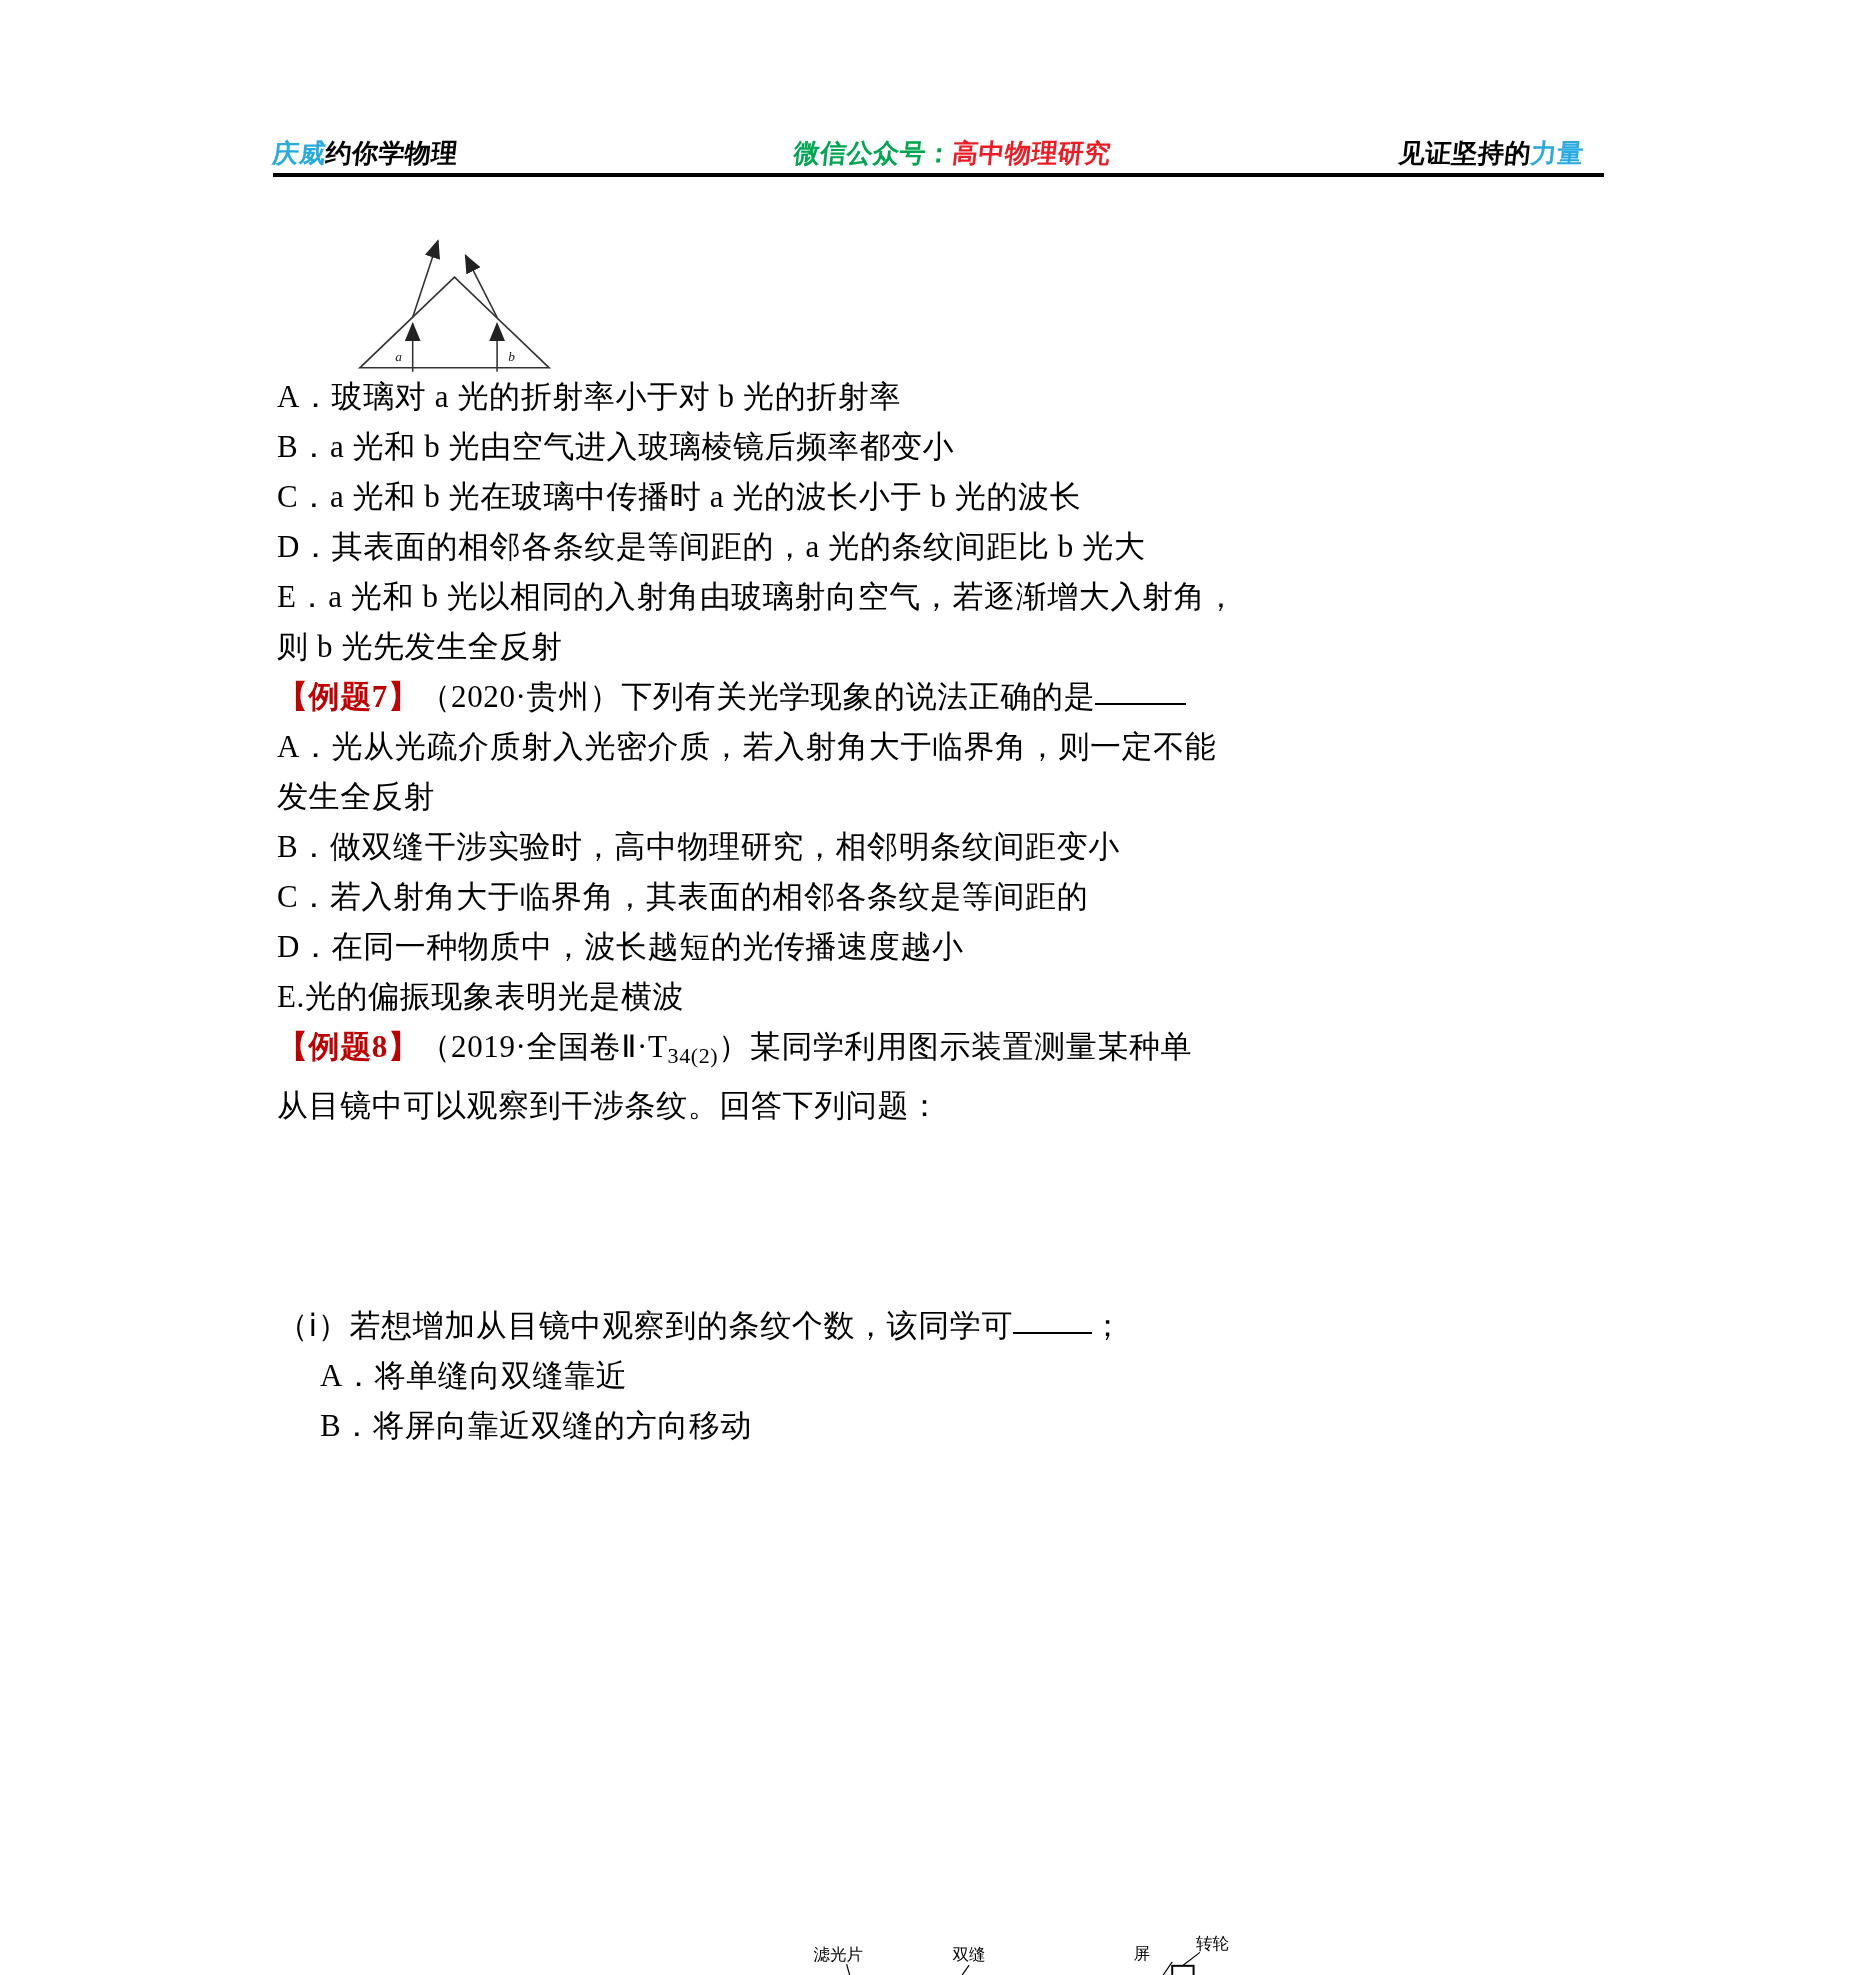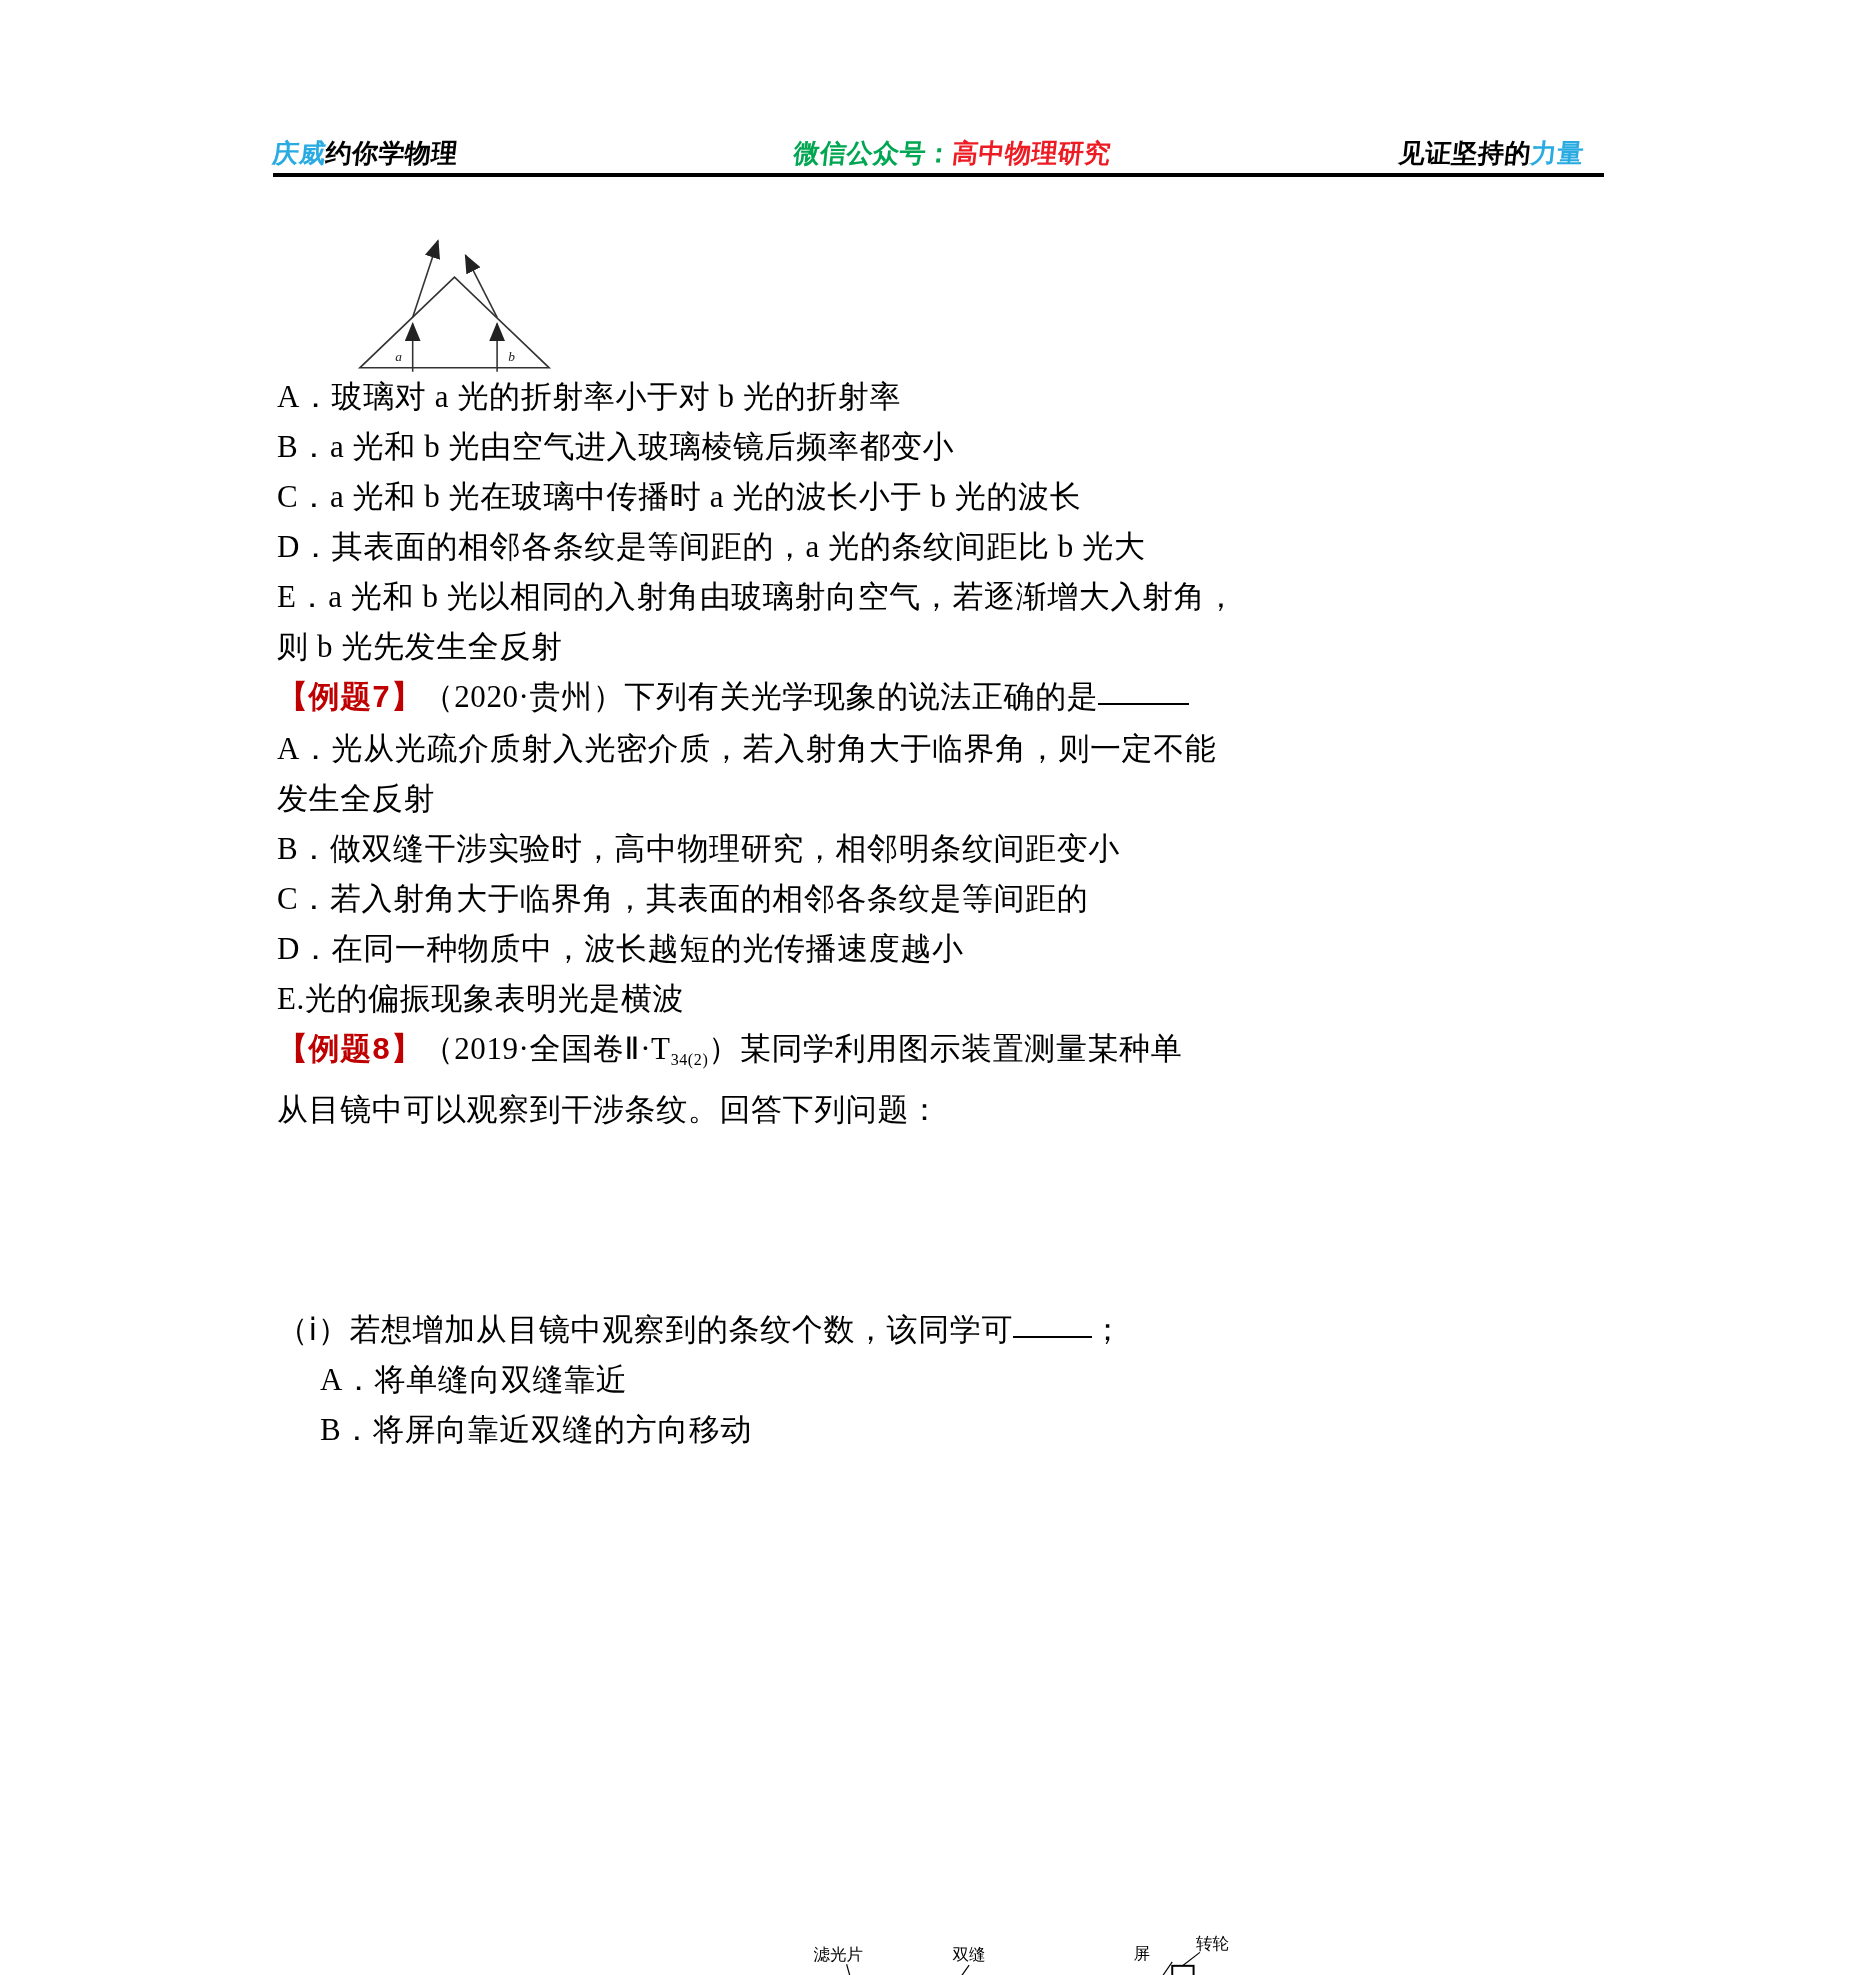--- a/index.html
+++ b/index.html
@@ -72,30 +72,30 @@
   .ln {
     font-size: 31px;
     line-height: 50px;
     letter-spacing: 0.6px;
     white-space: nowrap;
     font-family: "Liberation Serif", serif;
   }
   .tagred {
     color: #C00000;
     font-weight: bold;
-    font-family: Liberation Mono, monospace;
+    font-family: Liberation Serif, serif;
   }
   .blank-u {
     display: inline-block;
     border-bottom: 2px solid #000;
     width: 91px;
     vertical-align: 2.4px;
   }
   .blank-u.short { width: 79px; }
-  .sub { font-size: 16px; vertical-align: -6.3px; }
+  .sub { font-size: 22px; vertical-align: -6.3px; }
 
   
   .fig-prism {
     position: absolute;
     left: 348px;
     top: 198px;
     width: 213px;
     height: 174px;
   }
 

